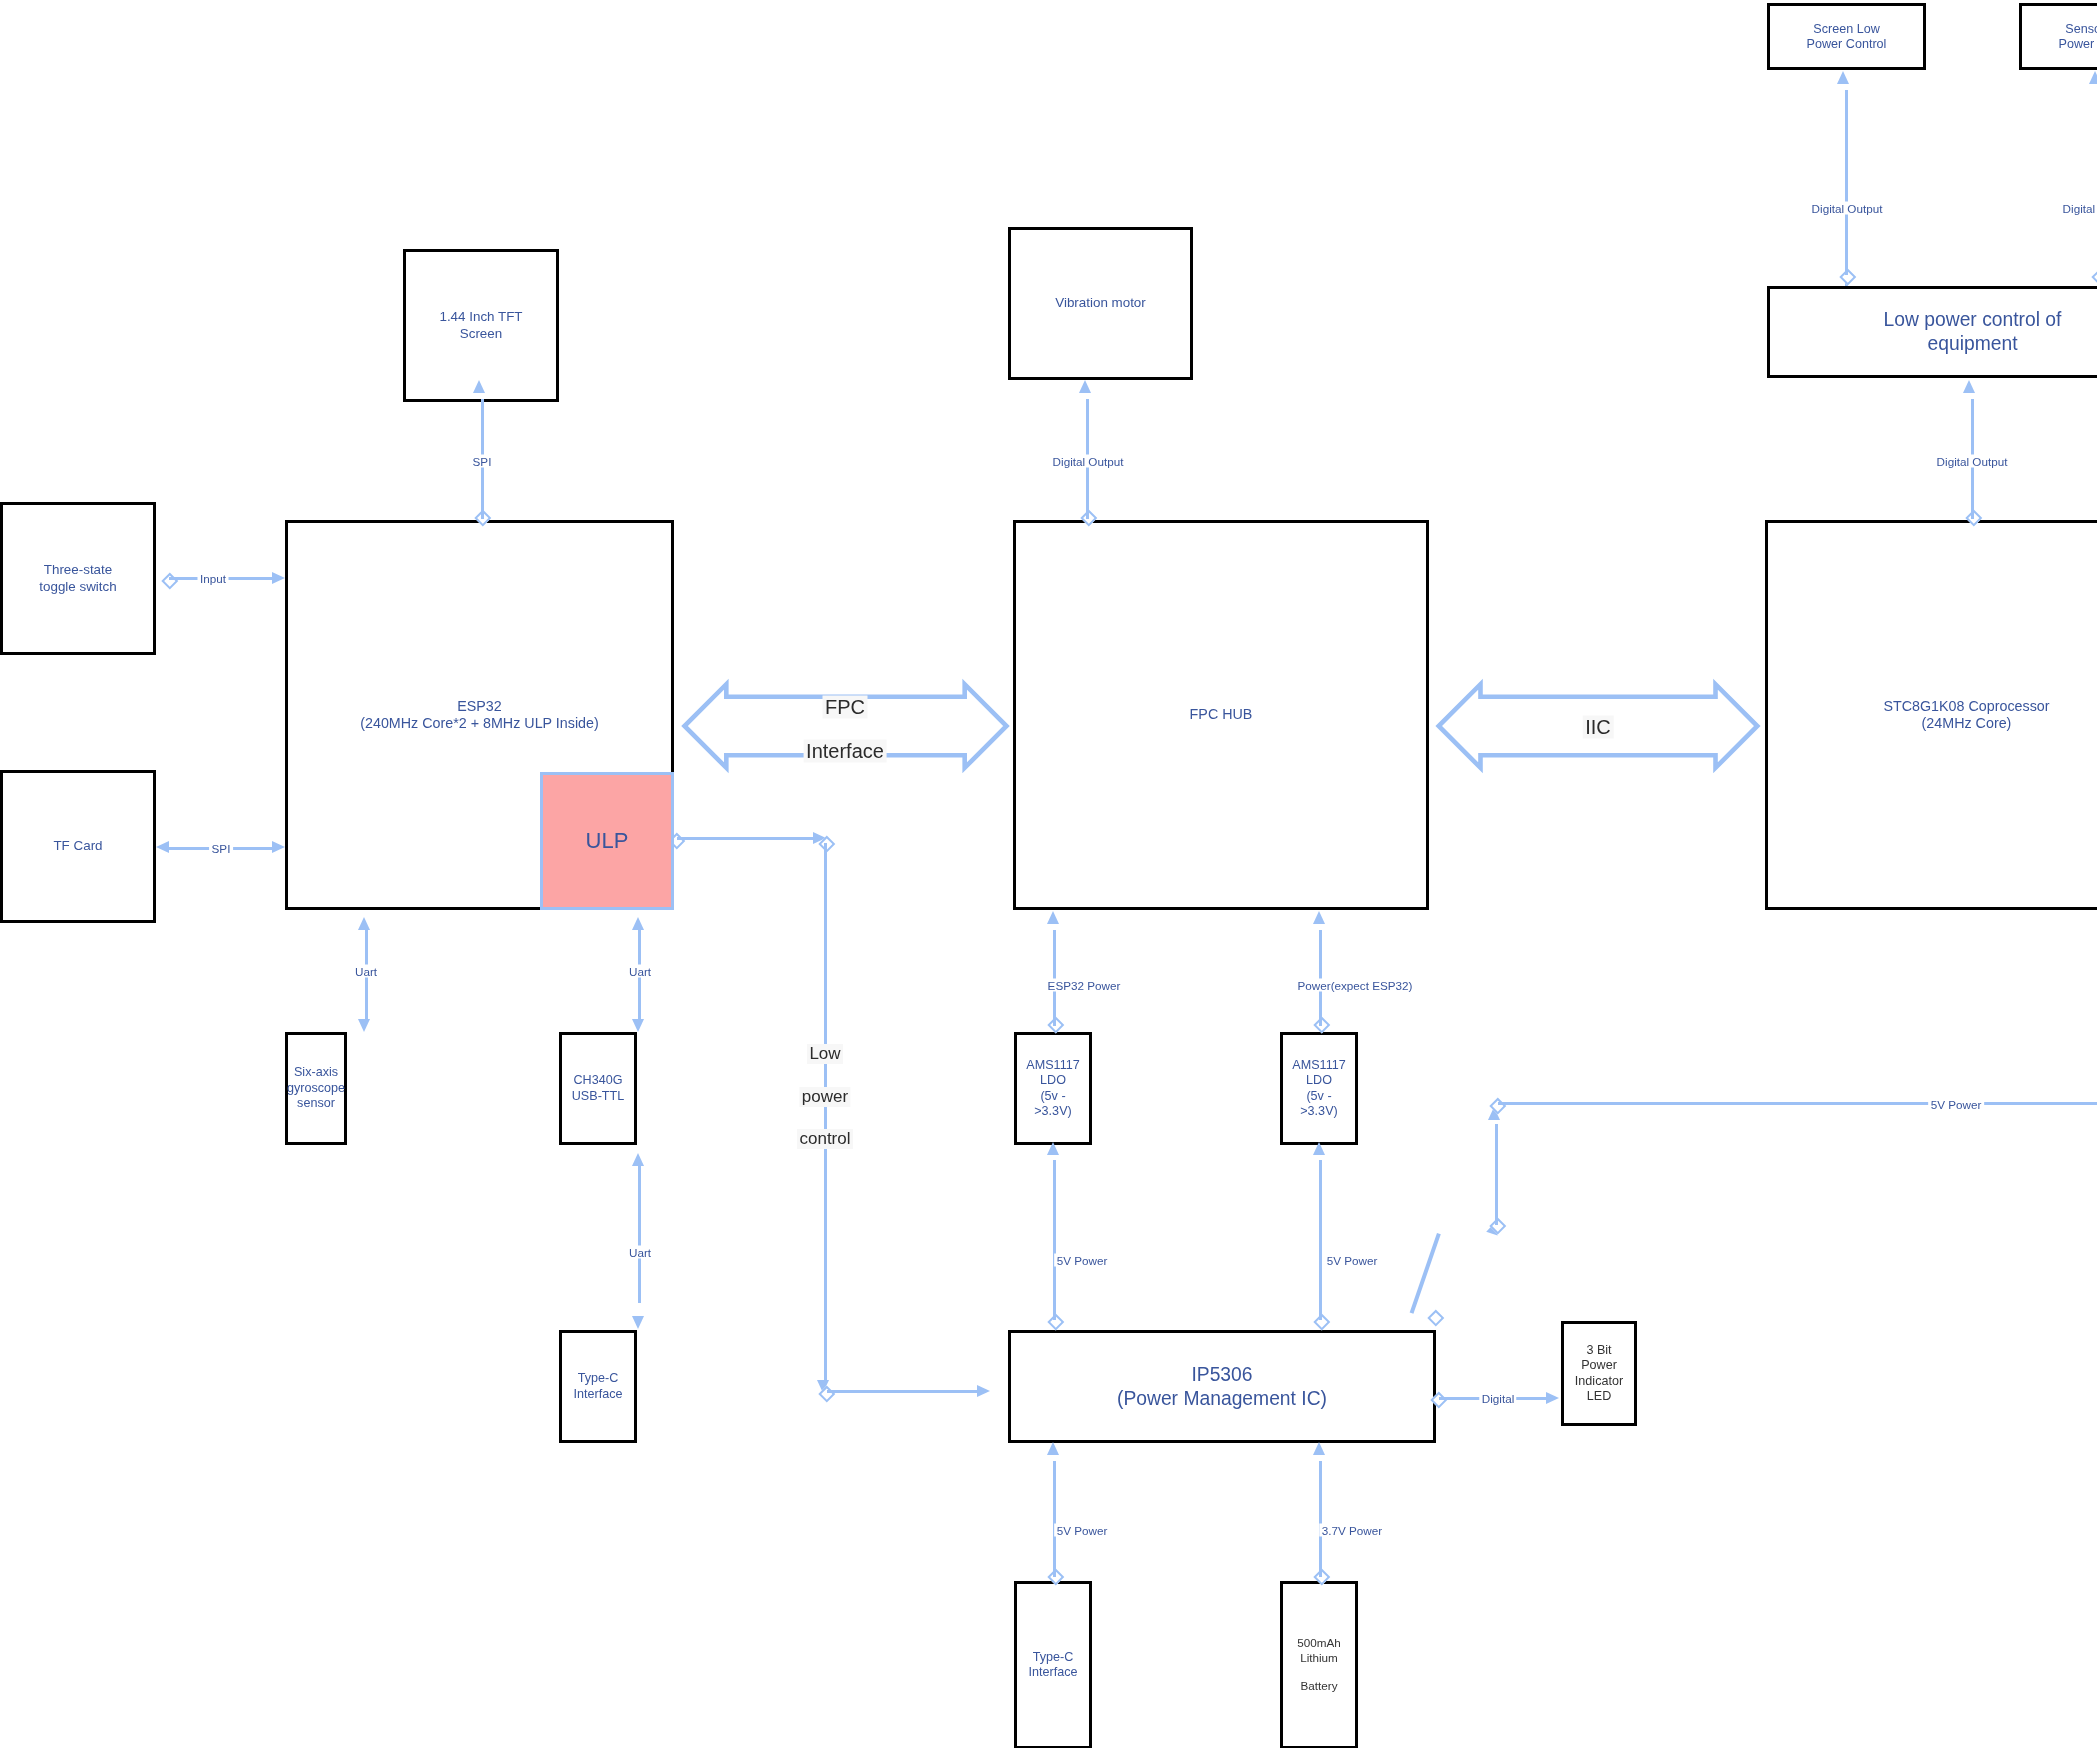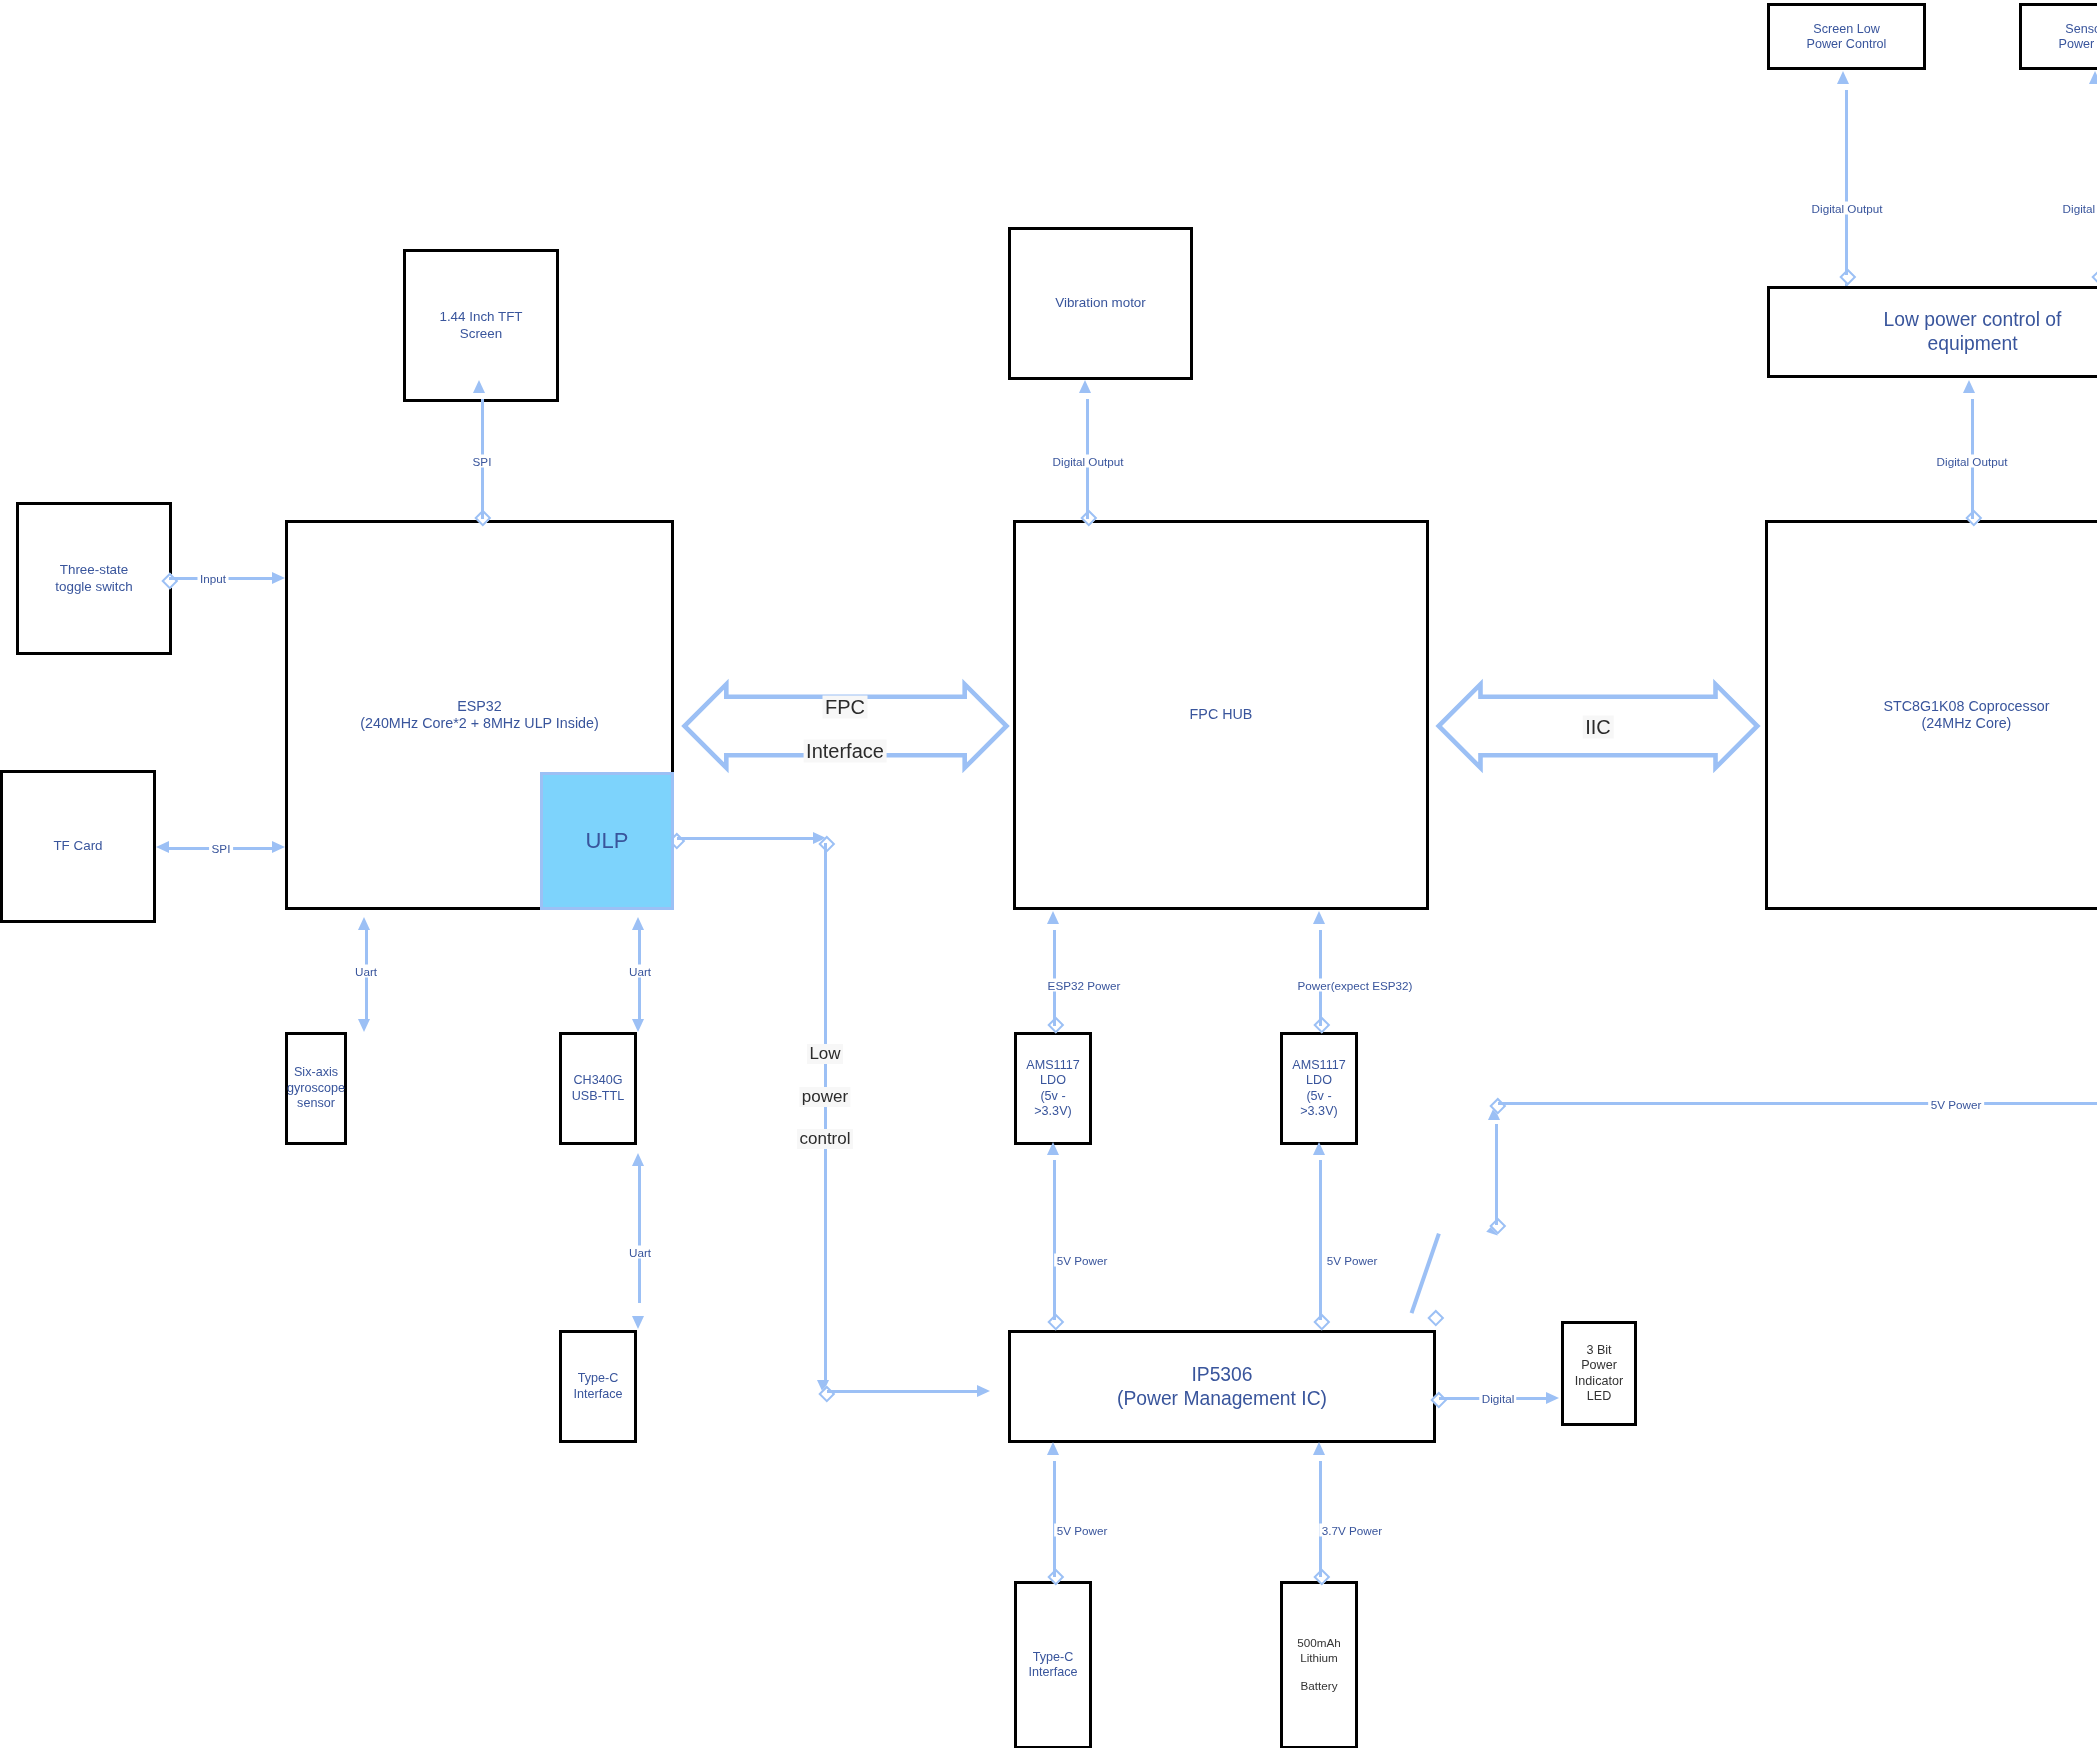--- a/index.html
+++ b/index.html
@@ -21,21 +21,21 @@
     align-items:center;
     justify-content:center;
     text-align:center;
     color:#39559c;
     line-height:1.22;
     white-space:pre-line;
     padding:1.7px 3.4px;
   }
   .box.ulp{
     border:3.8px solid #9cc0f5;
-    background:#7dd3fc;
+    background:#fca5a5;
     color:#39559c;
     z-index:6;
   }
   .box.dark{color:#333333;}
   .f28{font-size:11.7px;}
   .f30{font-size:12.6px;}
   .f32{font-size:13.4px;}
   .f34{font-size:14.3px;}
   .f46{font-size:19.3px;}
   .f52{font-size:22px;}
@@ -96,21 +96,21 @@
 Power Control</div>
 
   <div class="box f46" style="left:1767px;top:286px;width:411px;height:92px;">Low power control of
 equipment</div>
 
   <div class="box f32" style="left:403px;top:227px;width:156px;height:153px;margin-top:22px;">1.44 Inch TFT
 Screen</div>
 
   <div class="box f32" style="left:1008px;top:227px;width:185px;height:153px;">Vibration motor</div>
 
-  <div class="box f32" style="left:16px;top:502px;width:156px;height:153px;">Three-state
+  <div class="box f32" style="left:0px;top:502px;width:156px;height:153px;">Three-state
 toggle switch</div>
 
   <div class="box f32" style="left:0px;top:770px;width:156px;height:153px;">TF Card</div>
 
   <div class="box f34" style="left:285px;top:520px;width:389px;height:390px;">ESP32
 (240MHz Core*2 + 8MHz ULP Inside)</div>
 
   <div class="box ulp f52" style="left:540px;top:772px;width:134px;height:138px;">ULP</div>
 
   <div class="box f34" style="left:1013px;top:520px;width:416px;height:390px;">FPC HUB</div>

